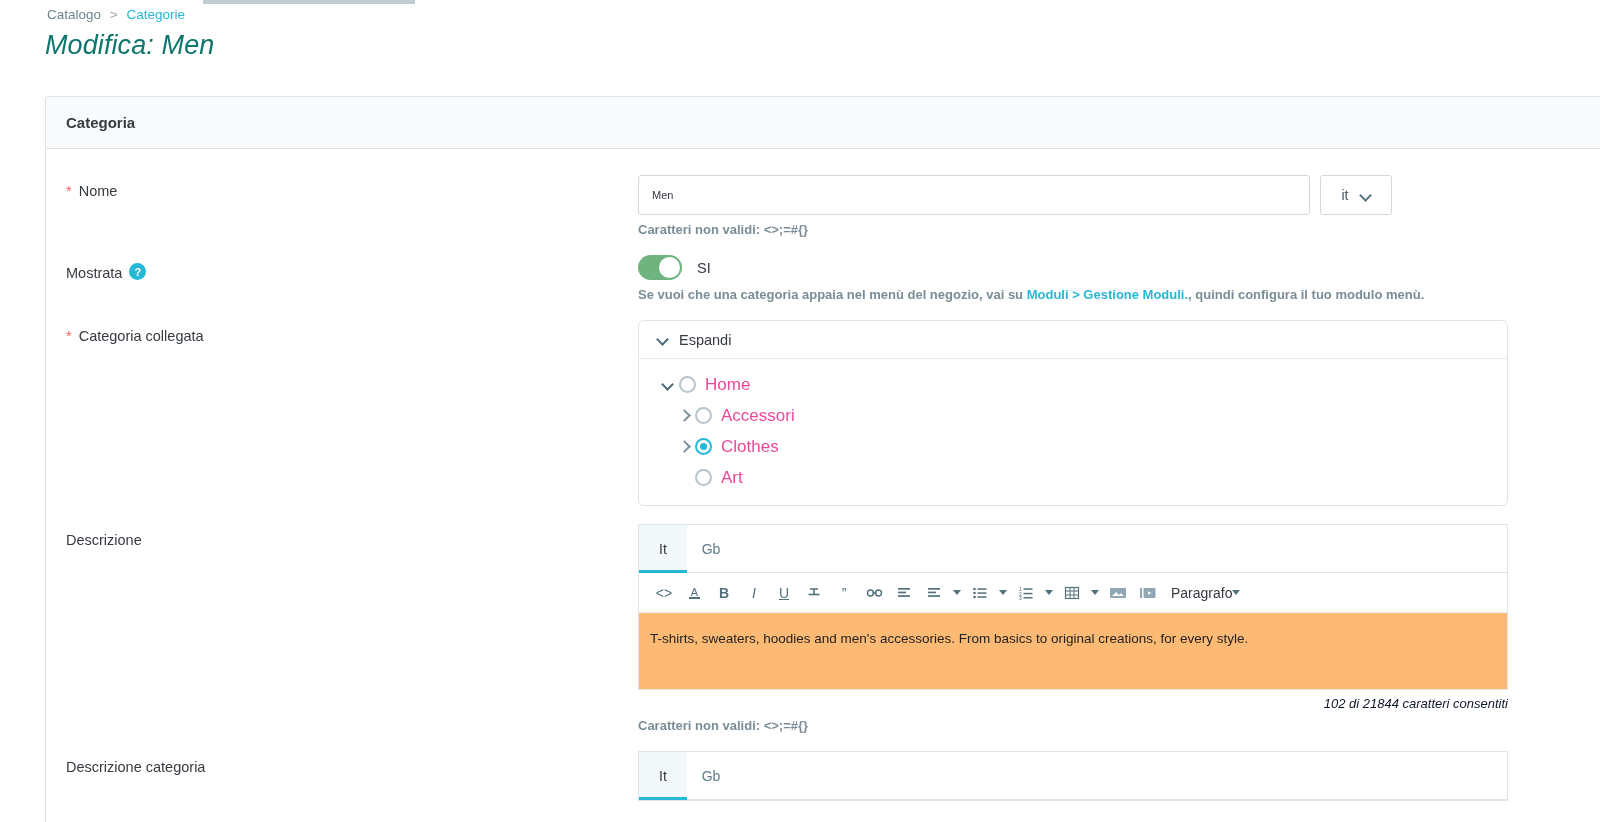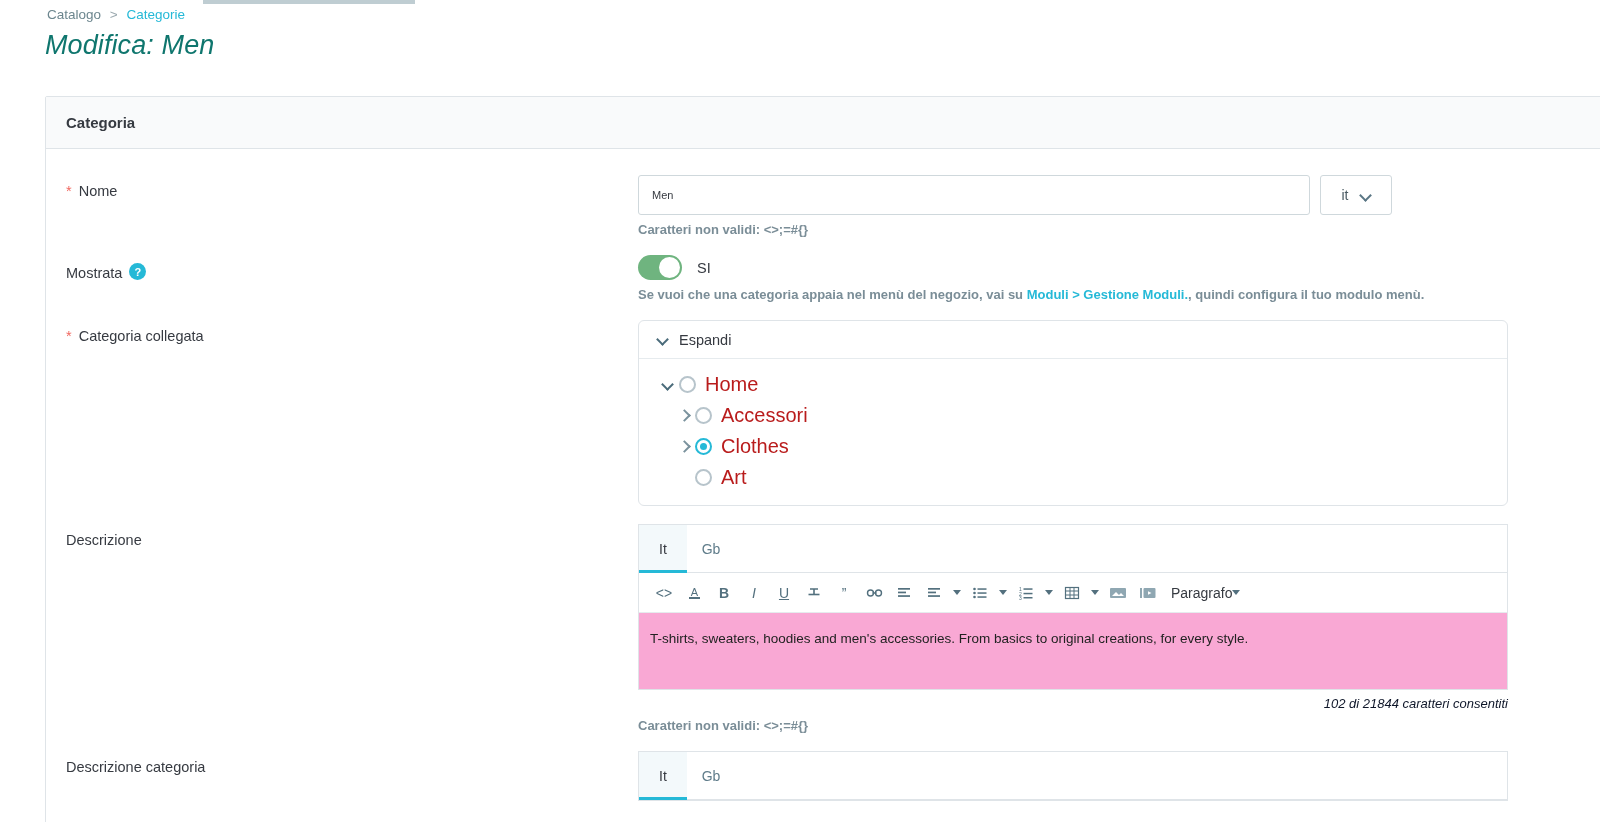--- a/index.html
+++ b/index.html
@@ -113,21 +113,21 @@
   
   .tree-box {
     width: 870px; border: 1px solid #dfe4e8; border-radius: 6px; background: #fff;
   }
   .tree-head {
     height: 38px; display: flex; align-items: center; padding: 0 0 0 19px;
     border-bottom: 1px solid #e6ebee; font-size: 14.5px; color: #363a41;
     cursor: pointer;
   }
   .tree-items { padding: 10px 0 12px 0; }
-  .tree-node { display: flex; align-items: center; height: 31px; font-size: 20px; color: #b91c1c; }
+  .tree-node { display: flex; align-items: center; height: 31px; font-size: 17px; color: #ec4899; }
   .tw { width: 22px; display: flex; align-items: center; justify-content: center; }
   .chev-d, .chev-r {
     width: 9px; height: 9px; position: relative; display: inline-block; cursor: pointer;
   }
   .chev-d::before {
     content: ""; position: absolute; left: 0; top: 0;
     width: 7px; height: 7px;
     border-right: 2px solid #4a6b7a; border-bottom: 2px solid #4a6b7a;
     transform: rotate(45deg);
   }
@@ -180,21 +180,21 @@
   .tb-text {
     display: flex; align-items: center; padding: 0 8px;
     font-size: 14px; color: #363a41; cursor: pointer; height: 30px;
   }
   .tb-text .tri {
     border-left: 4px solid transparent; border-right: 4px solid transparent;
     border-top: 5px solid #53707e;
   }
   .editor-area {
     min-height: 76px; padding: 18px 11px; font-size: 13.5px; color: #222;
-    background: #f9a8d4;
+    background: #fdba74;
   }
   .counter {
     width: 870px; text-align: right; font-style: italic;
     font-size: 13px; color: #0f172a; margin-top: 6px;
   }
 </style>
 </head>
 <body>
 
 <div class="page">

